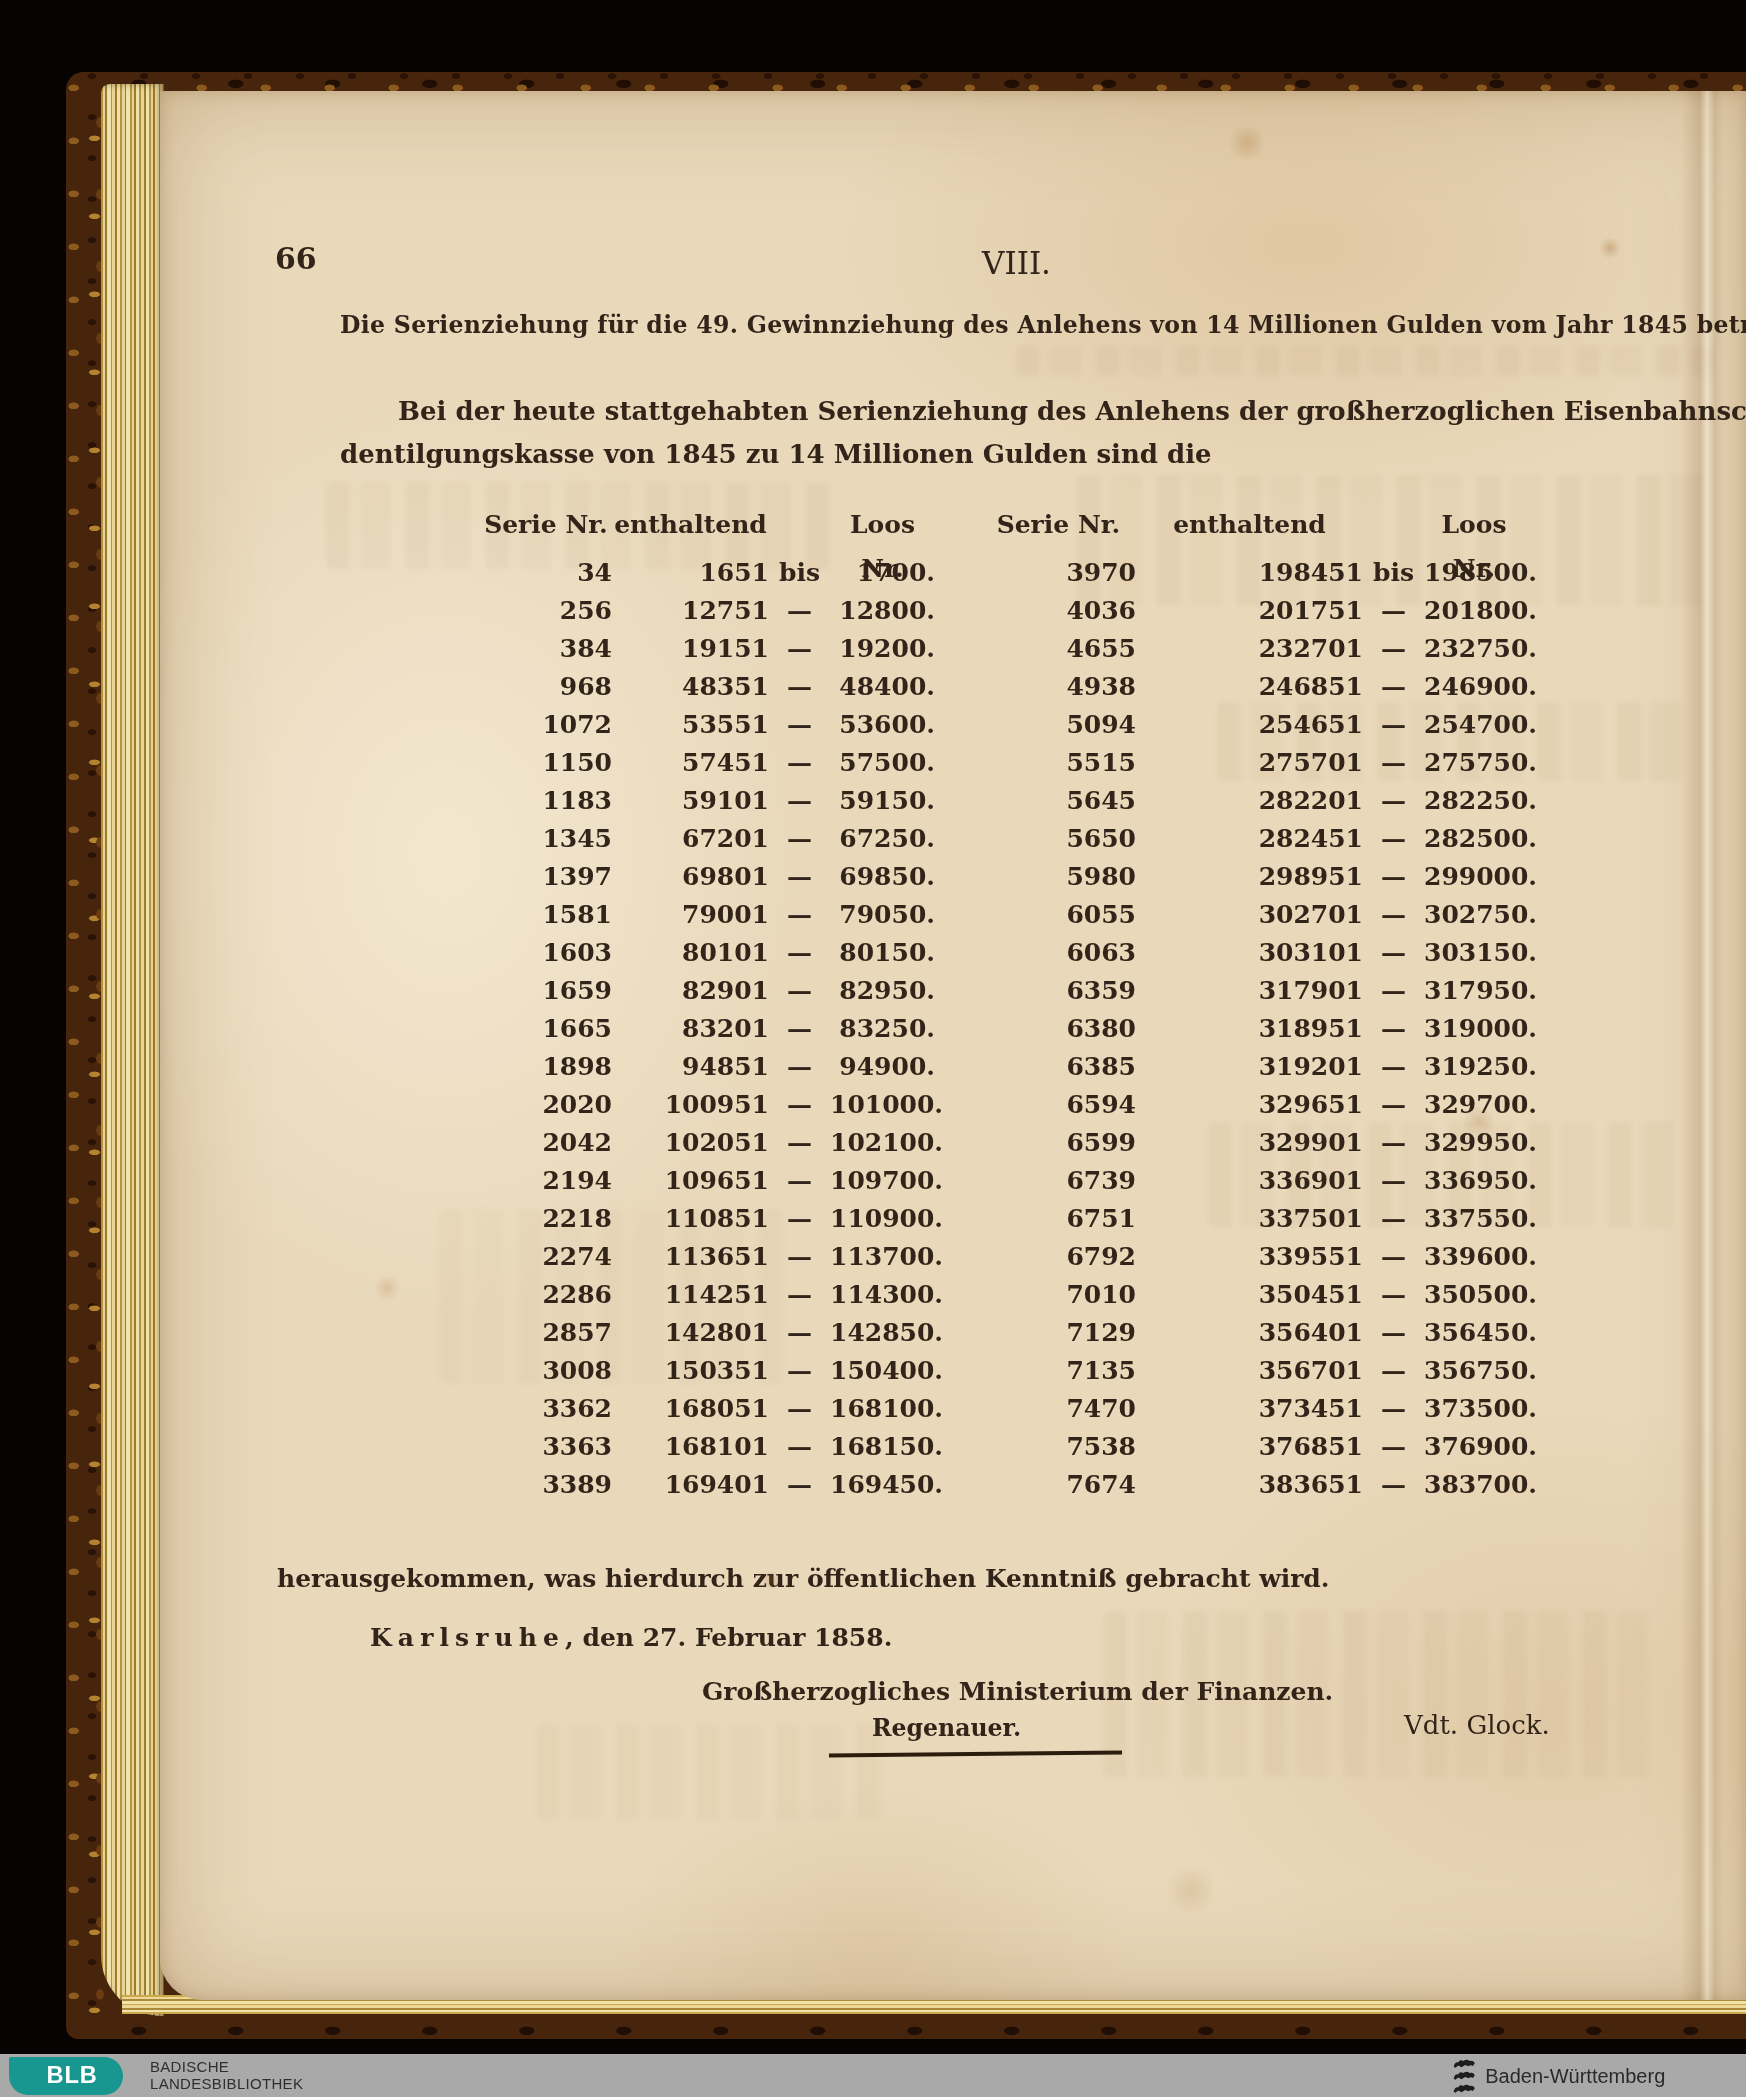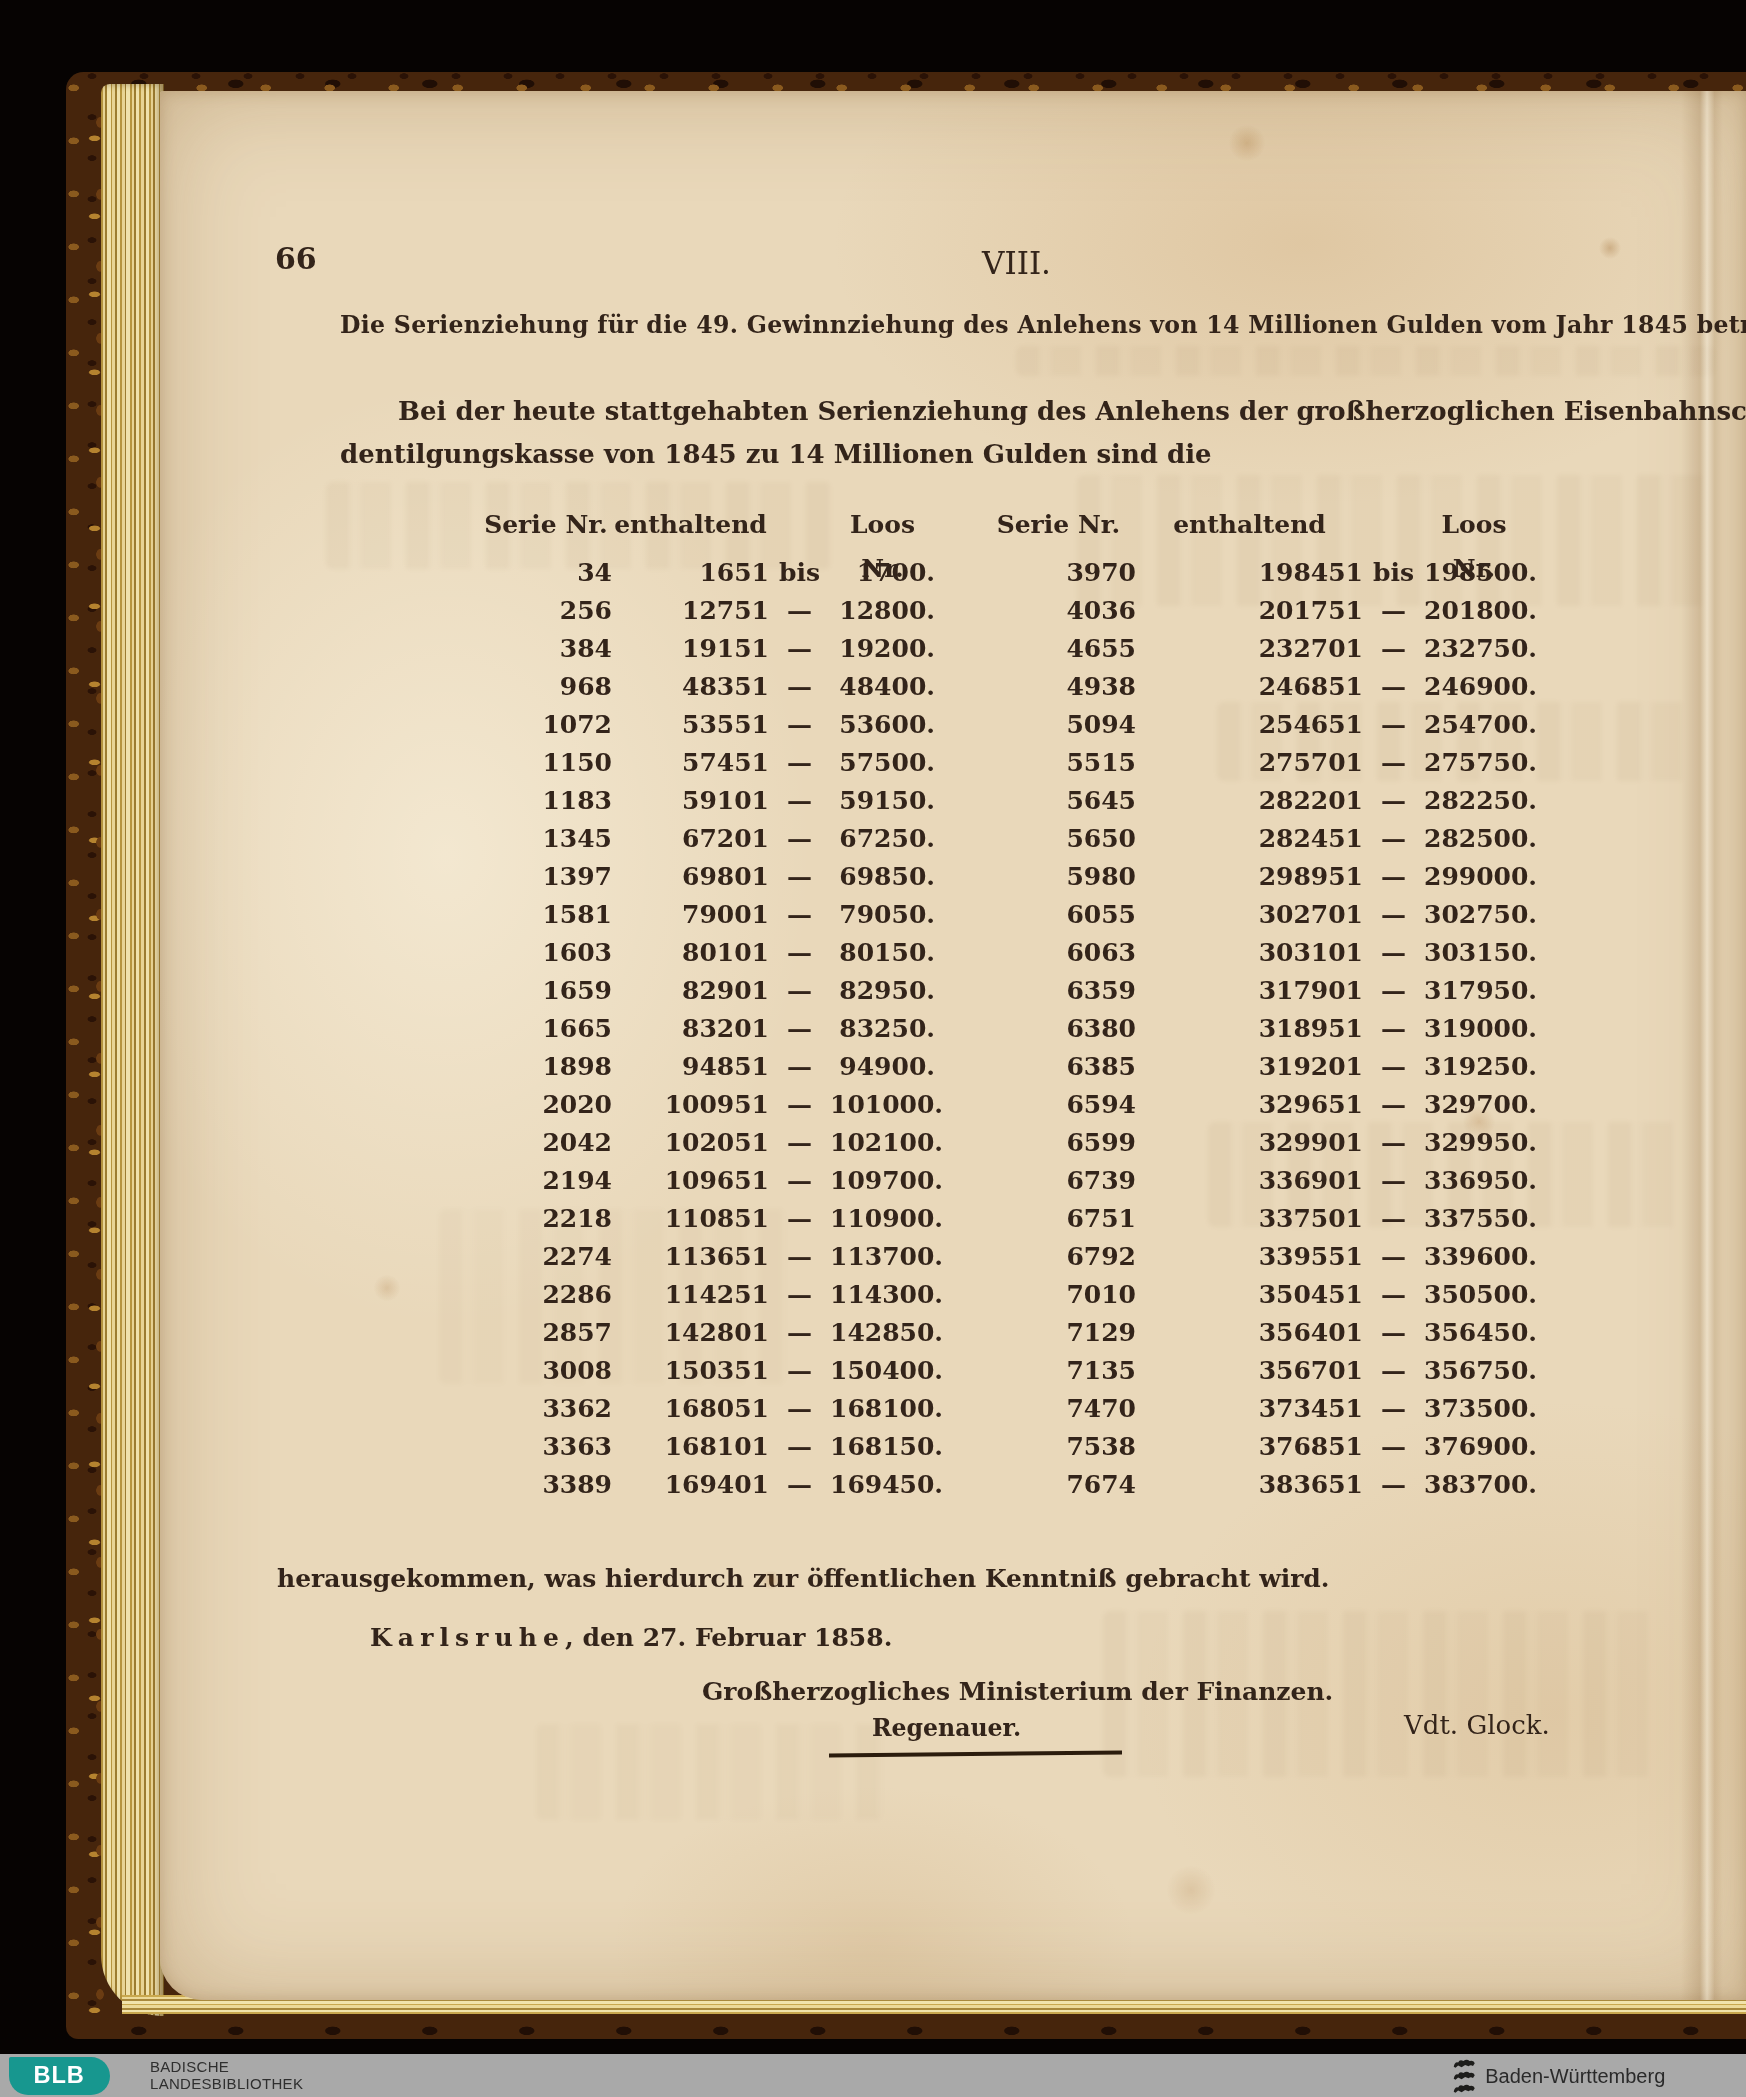--- a/index.html
+++ b/index.html
@@ -92,21 +92,21 @@
   .countersign{left:1244px;top:1619px;font-size:26px;}
   .rule{position:absolute;left:669px;top:1661px;width:293px;height:4.4px;background:#2b1c0d;transform:rotate(-.6deg);}
   
   .footer{
     position:absolute;left:0;top:2054px;width:1747px;height:44px;background:#a9a9a9;
     font-family:"Liberation Sans", sans-serif;
   }
   .blb-logo{
     position:absolute;left:8.7px;top:2.6px;width:101px;height:38px;background:#17978f;
     border-radius:1.7px 19px 19px 19px;color:#ffffff;font-weight:700;font-size:23.6px;
-    display:flex;align-items:center;justify-content:center;letter-spacing:0.9px;
+    display:flex;align-items:center;justify-content:center;letter-spacing:0.9px;padding-left:13px;
   }
   .lib-name{
     position:absolute;left:150px;top:5.2px;font-size:15px;font-weight:400;color:#2f2f2f;
     line-height:16.6px;letter-spacing:0.3px;
   }
   .bw{position:absolute;left:1452px;top:3.5px;height:37px;display:flex;align-items:center;gap:8.7px;}
   .lions{width:24.5px;height:37px;display:flex;flex-direction:column;justify-content:space-between;}
   .lions svg{display:block;}
   .bw-text{font-size:20px;color:#2a2a2a;}
 </style>

